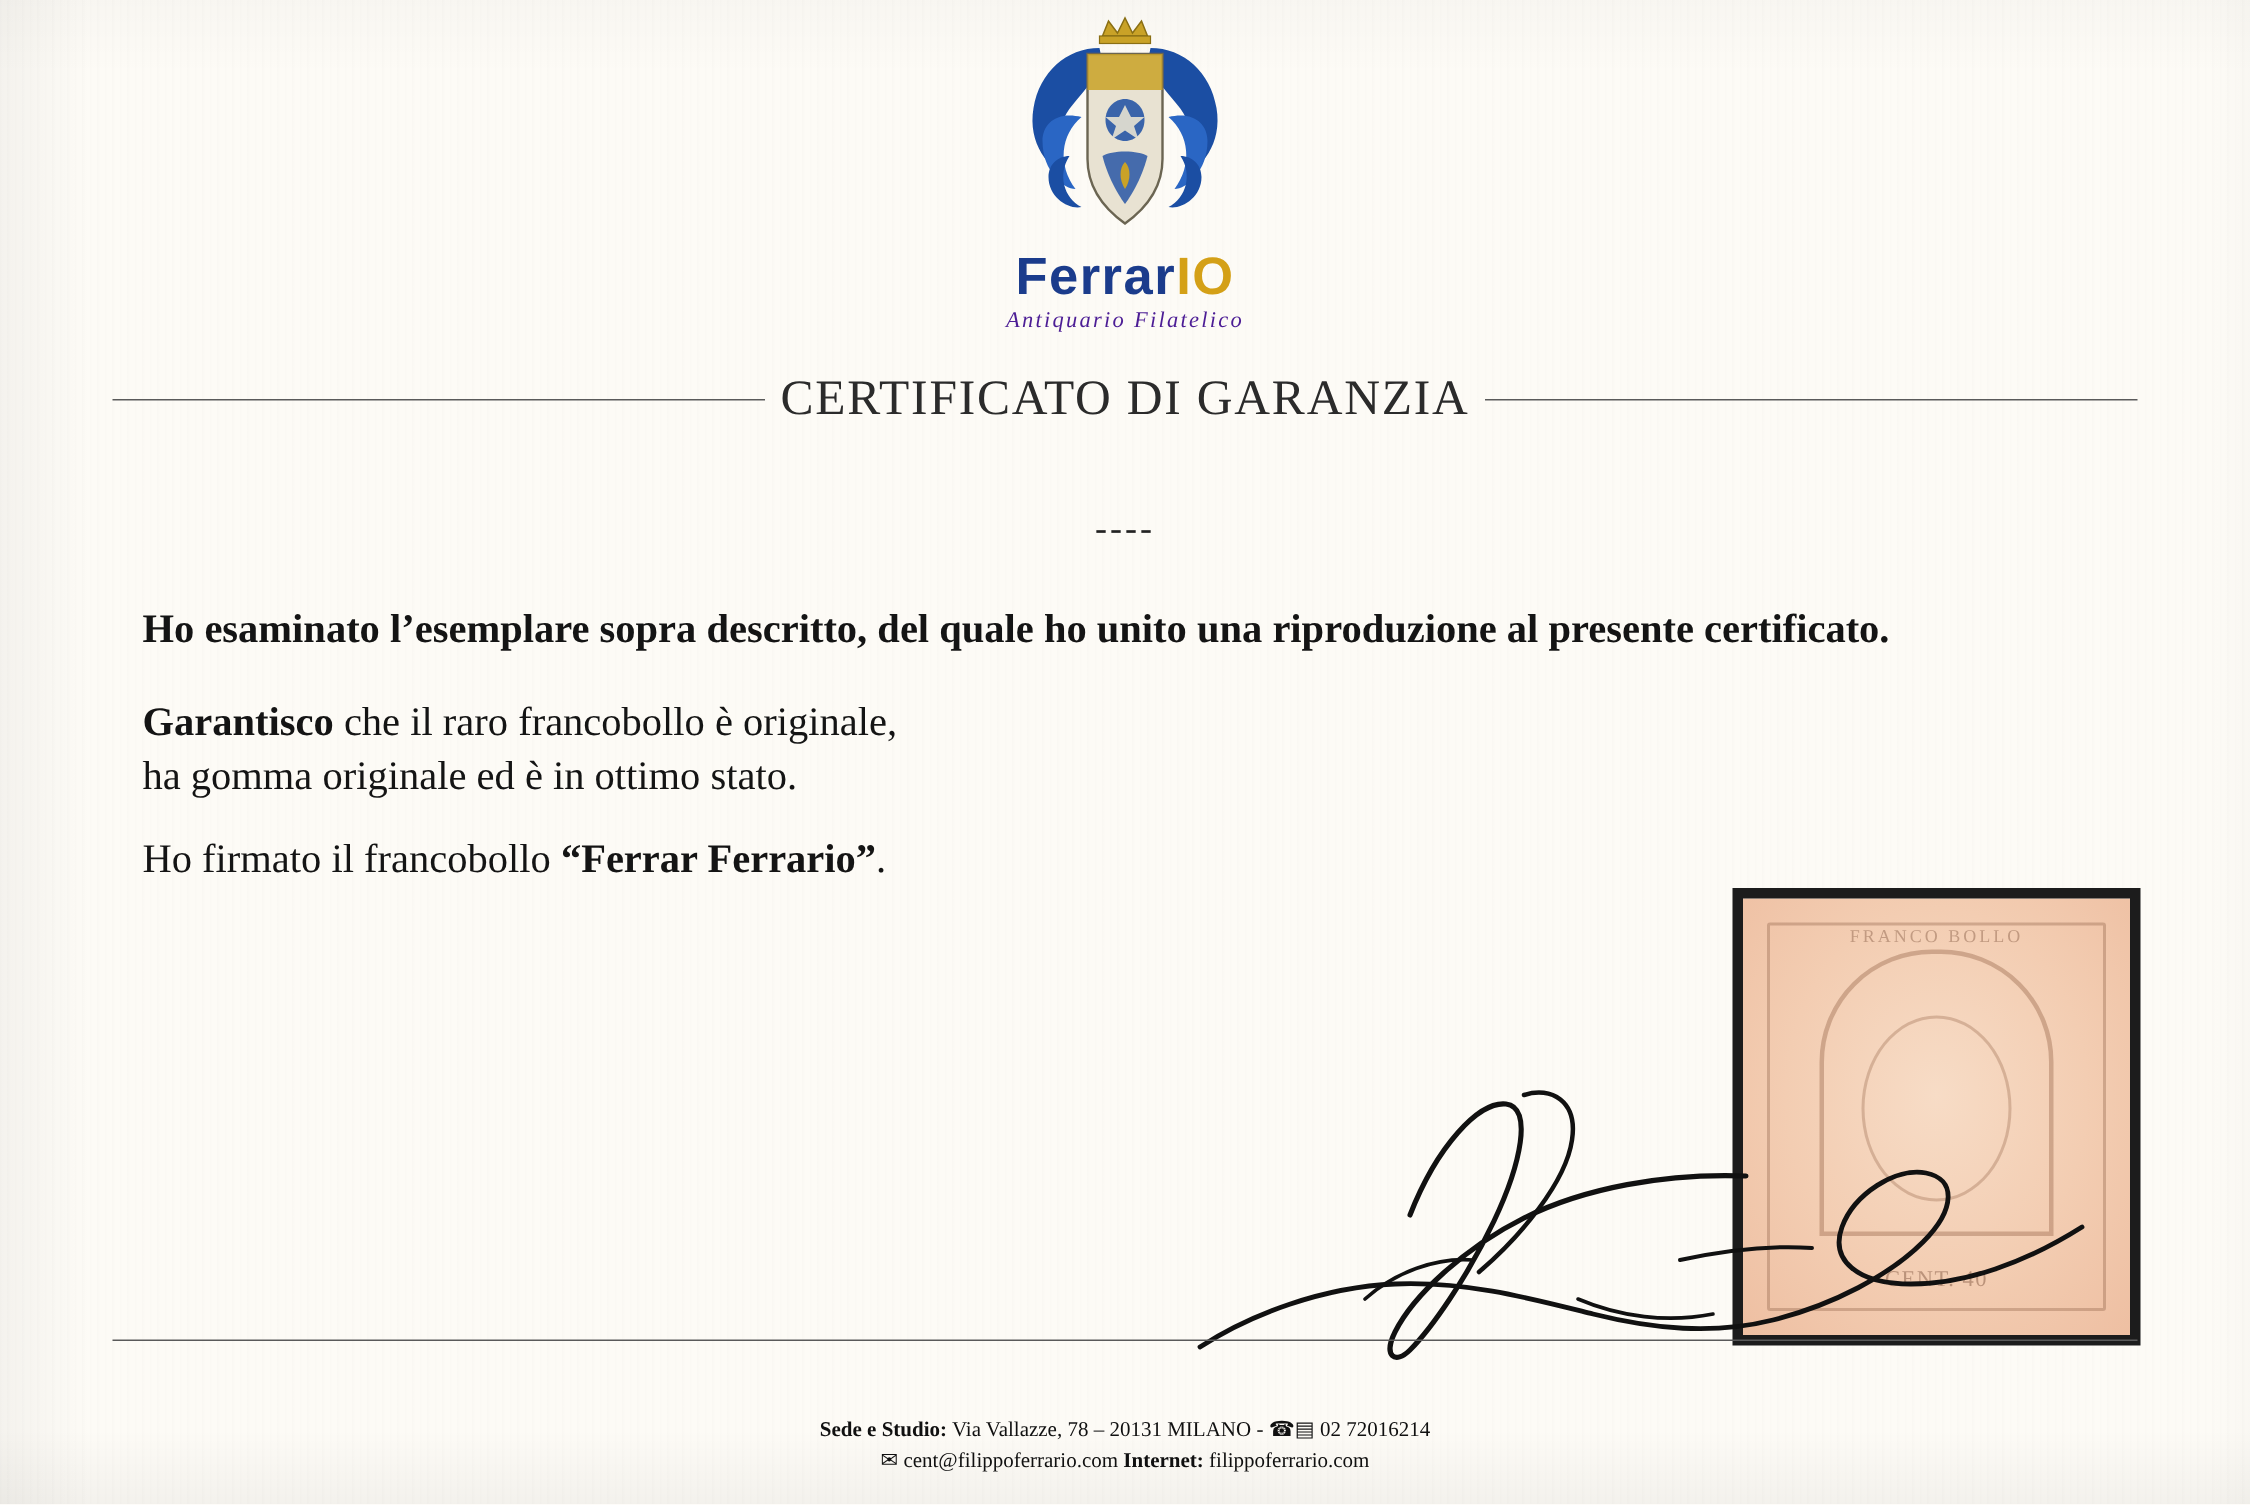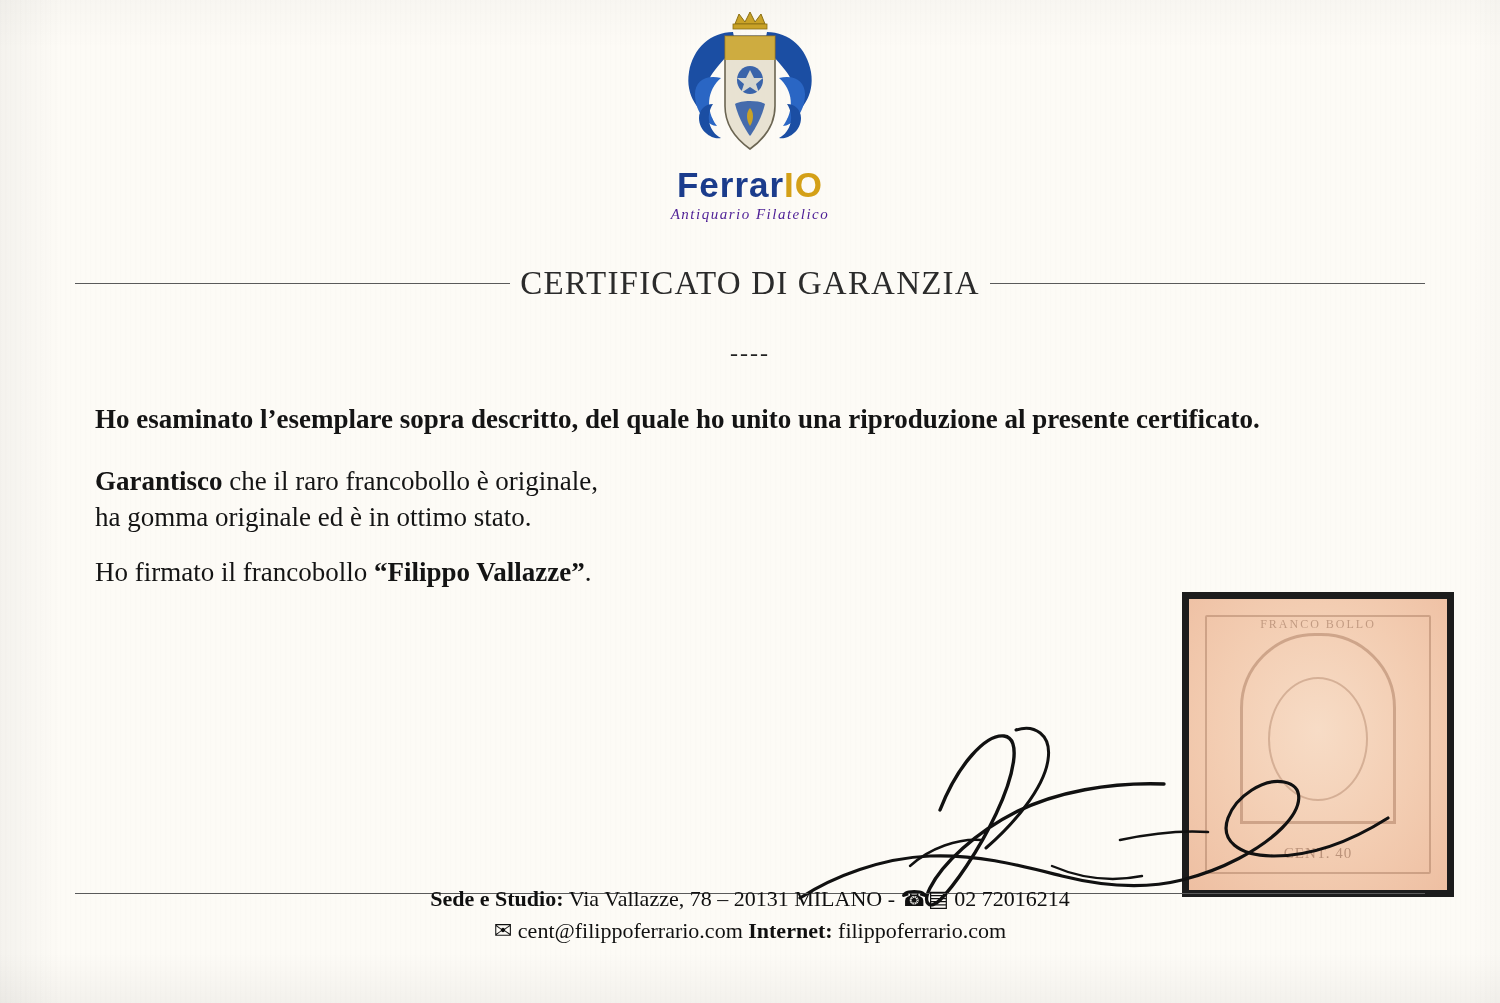--- a/index.html
+++ b/index.html
@@ -57,21 +57,21 @@
     font-style: italic;
     font-size: 15px;
     color: #4c1d95;
     letter-spacing: 1.5px;
     margin-top: 1px;
   }
 
   
   #title-row {
     position: absolute;
-    top: 265px;
+    top: 248px;
     left: 75px;
     width: 1350px;
     display: flex;
     align-items: center;
     gap: 10px;
     text-align: center;
   }
   .rule {
     flex: 1 1 auto;
     height: 1px;
@@ -109,21 +109,21 @@
     margin: 10px 0 34px 0;
     width: 1310px;
   }
   #p-guarantee { margin-bottom: 18px; }
   #p-signed { margin-bottom: 40px; }
   #p-place-date { margin-bottom: 0; }
 
   
   #stamp-figure {
     position: absolute;
-    left: 1182px;
+    left: 1155px;
     top: 592px;
     width: 272px;
     height: 305px;
     border: 7px solid #1c1c1c;
     background:
       radial-gradient(ellipse at 50% 45%, #f7dcc6 0%, #f3cdb2 55%, #eebfa2 100%);
     box-sizing: border-box;
     overflow: hidden;
   }
   #stamp-inner {
@@ -187,26 +187,26 @@
   #footer-rule {
     position: absolute;
     left: 75px;
     top: 893px;
     width: 1350px;
     height: 1px;
     background: #5a5a5a;
   }
   #footer {
     position: absolute;
-    top: 883px;
+    top: 943px;
     left: 0;
     width: 1500px;
     text-align: center;
     font-family: "Liberation Serif", serif;
-    font-size: 22px;
+    font-size: 14px;
     color: #101010;
     line-height: 1.45;
   }
   #footer .bold { font-weight: bold; }
   .glyph { font-family: "DejaVu Sans", sans-serif; }
 </style>
 </head>
 <body>
 
 <div id="page">
@@ -254,21 +254,21 @@
     <div id="separator-dashes">----</div>
 
     <p class="para justify" id="p-examined">Ho esaminato l’esemplare sopra descritto, del quale ho unito una riproduzione al presente certificato.</p>
 
     <p class="para" id="p-guarantee">
       <span class="bold">Garantisco</span><span> che il raro francobollo è originale,</span><br>
       <span>ha gomma originale ed è in ottimo stato.</span>
     </p>
 
     <p class="para" id="p-signed">
-      <span>Ho firmato il francobollo </span><span class="bold">“Filippo Vallazze”</span><span>.</span>
+      <span>Ho firmato il francobollo </span><span class="bold">“Ferrar Ferrario”</span><span>.</span>
     </p>
 
   </div>
 
   <div id="stamp-figure">
     <div id="stamp-inner"></div>
     <div id="stamp-top-label">FRANCO BOLLO</div>
     <div id="stamp-arch"></div>
     <div id="stamp-oval"></div>
     <div id="stamp-value">CENT. 40</div>

